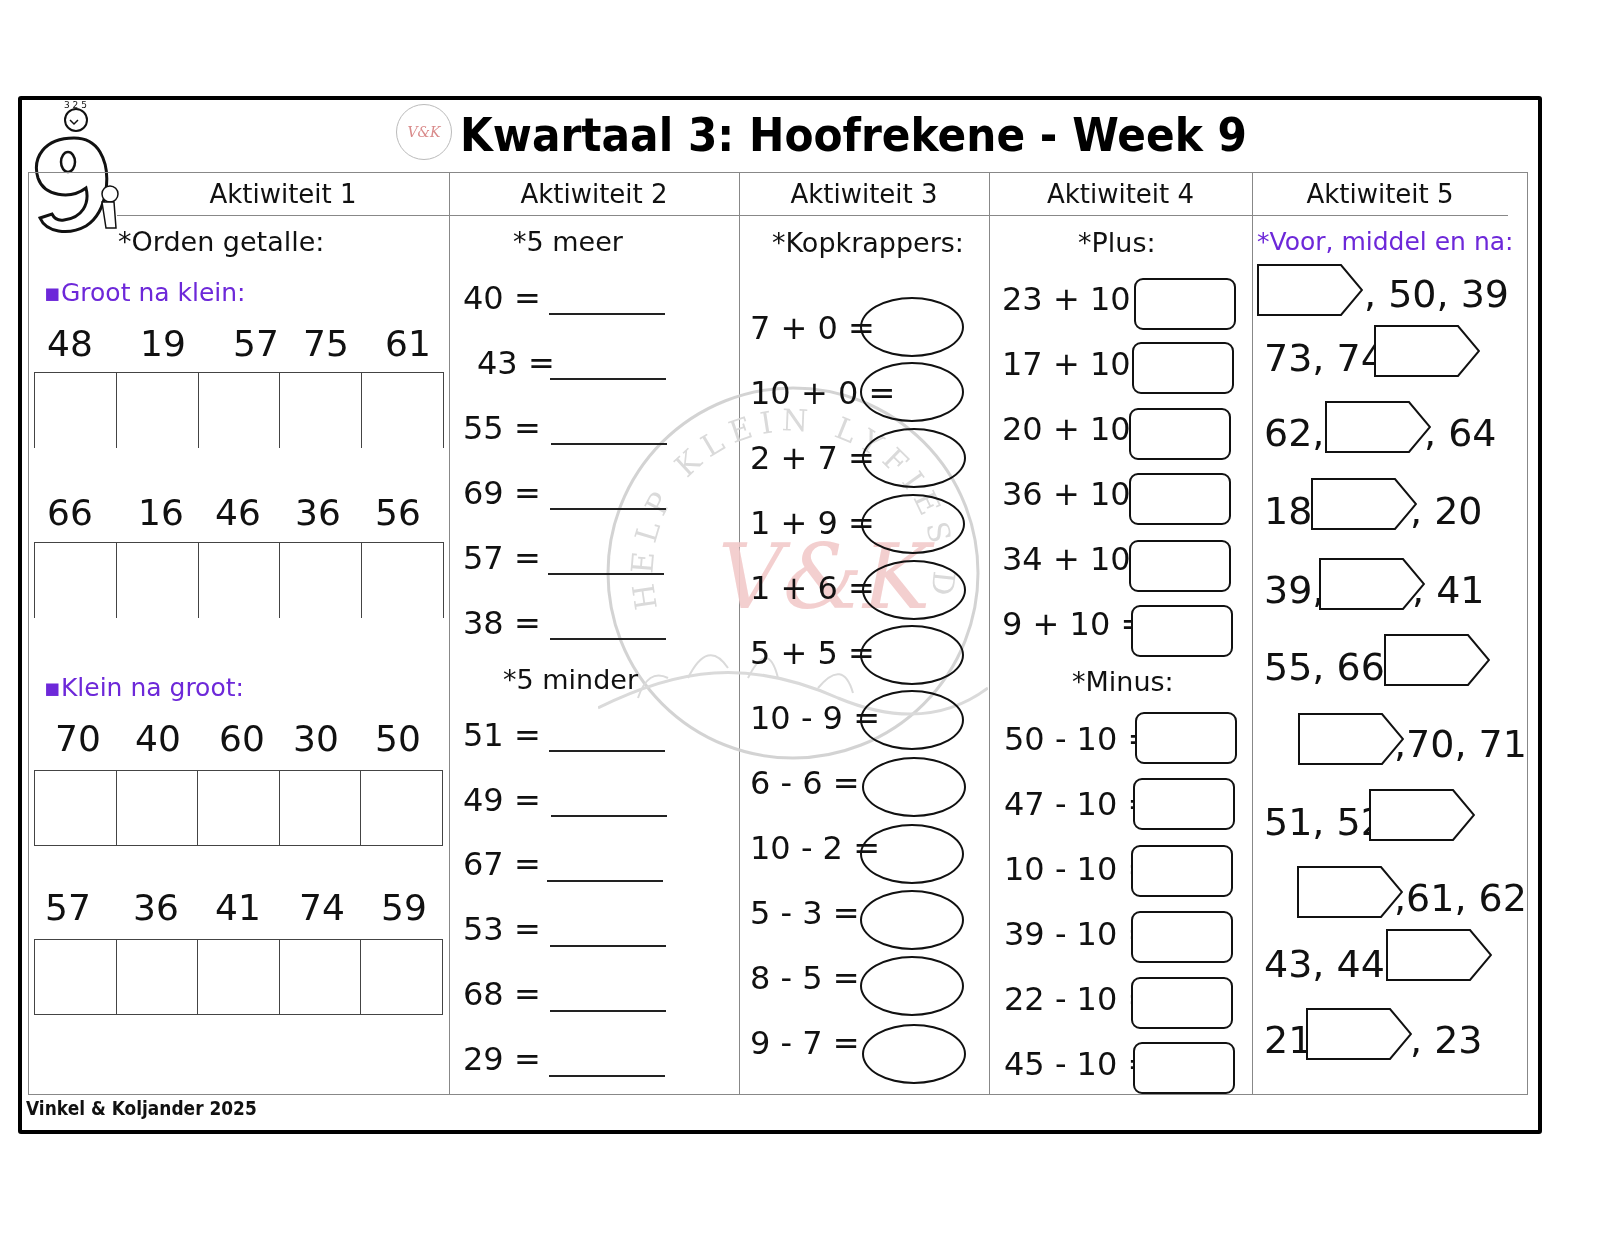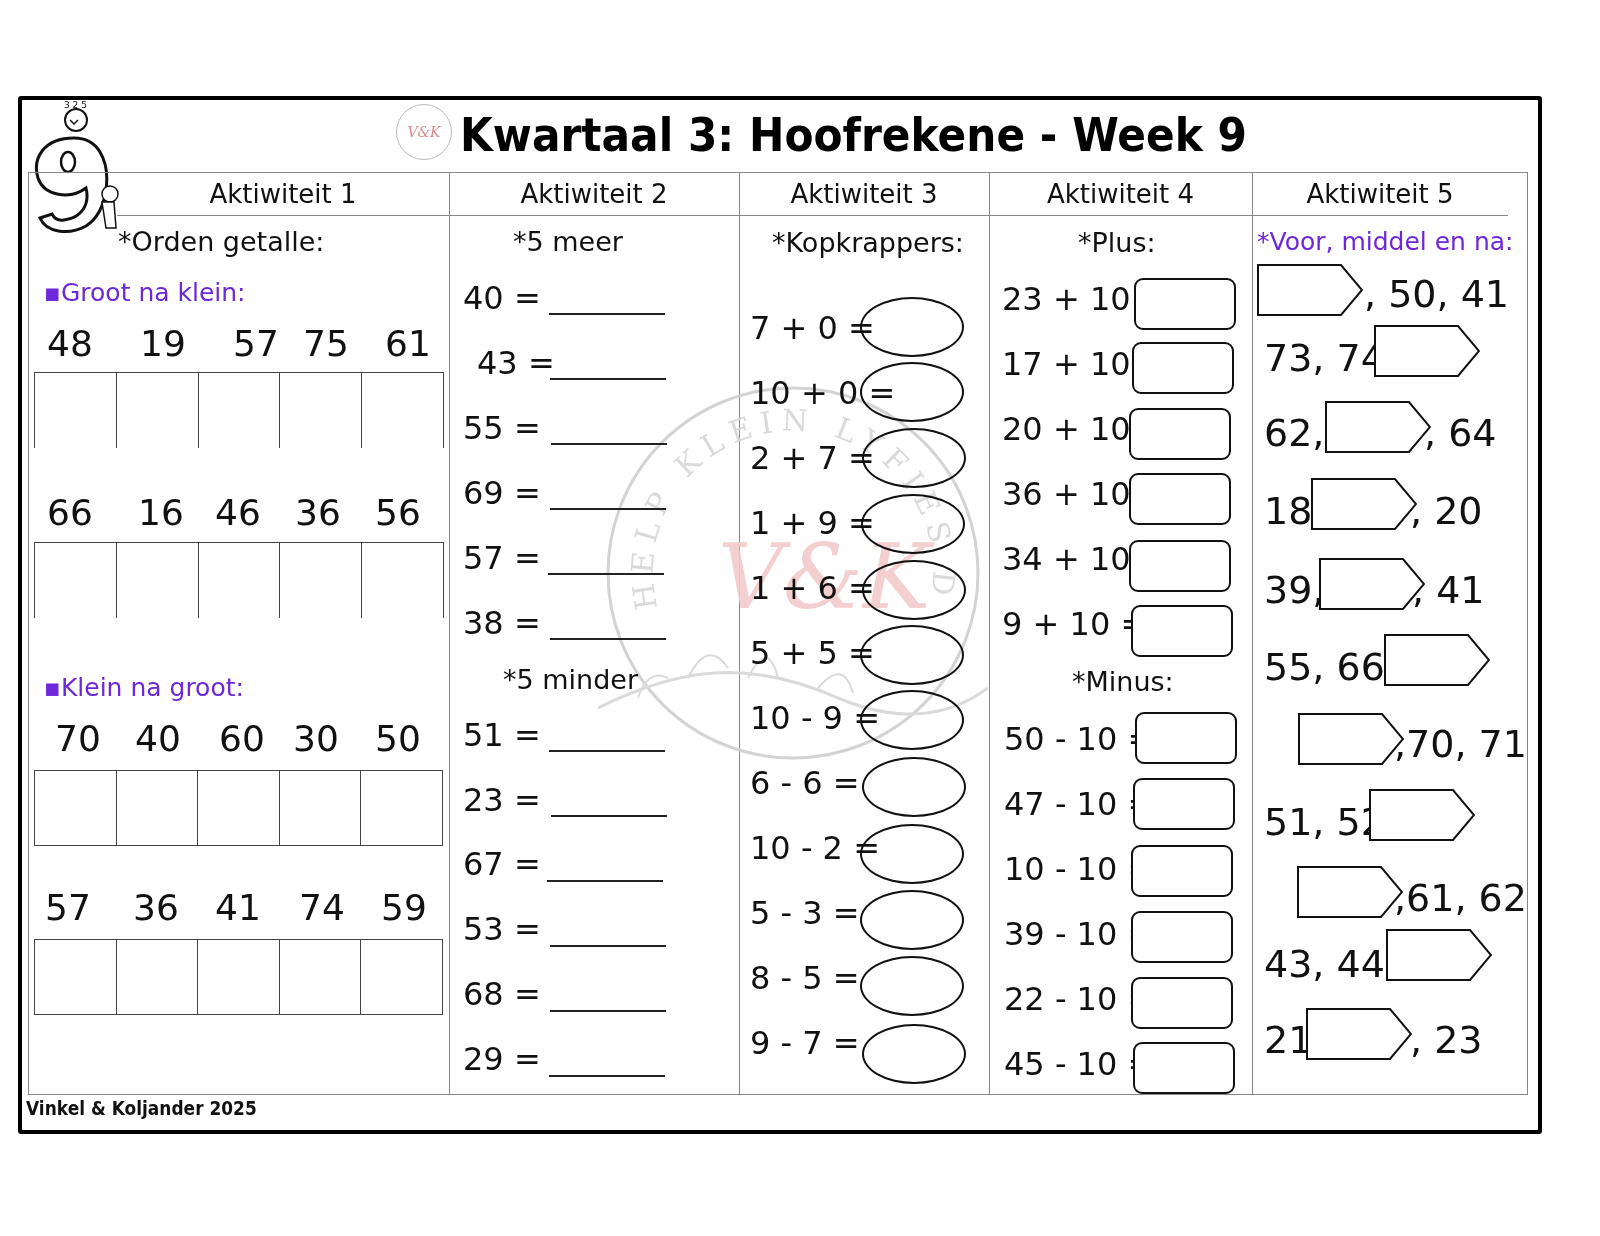--- a/index.html
+++ b/index.html
@@ -156,21 +156,21 @@
 <div class="eq-text" style="left:463px;top:474px">69 =</div>
 <div class="blank-line" style="left:550px;top:508px"></div>
 <div class="eq-text" style="left:463px;top:539px">57 =</div>
 <div class="blank-line" style="left:548px;top:573px"></div>
 <div class="eq-text" style="left:463px;top:604px">38 =</div>
 <div class="blank-line" style="left:550px;top:638px"></div>
 
 <div class="section-label" style="left:503px;top:664px">*5 minder</div>
 <div class="eq-text" style="left:463px;top:716px">51 =</div>
 <div class="blank-line" style="left:549px;top:750px"></div>
-<div class="eq-text" style="left:463px;top:781px">23 =</div>
+<div class="eq-text" style="left:463px;top:781px">49 =</div>
 <div class="blank-line" style="left:551px;top:815px"></div>
 <div class="eq-text" style="left:463px;top:845px">67 =</div>
 <div class="blank-line" style="left:547px;top:880px"></div>
 <div class="eq-text" style="left:463px;top:910px">53 =</div>
 <div class="blank-line" style="left:550px;top:945px"></div>
 <div class="eq-text" style="left:463px;top:975px">68 =</div>
 <div class="blank-line" style="left:550px;top:1010px"></div>
 <div class="eq-text" style="left:463px;top:1040px">29 =</div>
 <div class="blank-line" style="left:549px;top:1075px"></div>
 
@@ -226,21 +226,21 @@
 <div class="eq-text" style="left:1004px;top:980px">22 - 10 =</div>
 <div class="rbox" style="left:1131px;top:977px"></div>
 <div class="eq-text" style="left:1004px;top:1045px">45 - 10 =</div>
 <div class="rbox" style="left:1133px;top:1042px"></div>
 
 <div class="sub-label" style="left:1257px;top:227px;font-size:25px">*Voor, middel en na:</div>
 
 <svg class="tag" style="left:1257px;top:264px" viewBox="0 0 106 52">
     <path d="M1 1 H84 L105 26 L84 51 H1 Z" fill="#fff" stroke="#111" stroke-width="2"></path>
   </svg>
-<div class="seq-text" style="left:1364px;top:272px">, 50, 41</div>
+<div class="seq-text" style="left:1364px;top:272px">, 50, 39</div>
 
 <div class="seq-text" style="left:1264px;top:336px">73, 74,</div>
 <svg class="tag" style="left:1374px;top:325px" viewBox="0 0 106 52">
     <path d="M1 1 H84 L105 26 L84 51 H1 Z" fill="#fff" stroke="#111" stroke-width="2"></path>
   </svg>
 
 <div class="seq-text" style="left:1264px;top:411px">62,</div>
 <svg class="tag" style="left:1325px;top:401px" viewBox="0 0 106 52">
     <path d="M1 1 H84 L105 26 L84 51 H1 Z" fill="#fff" stroke="#111" stroke-width="2"></path>
   </svg>

